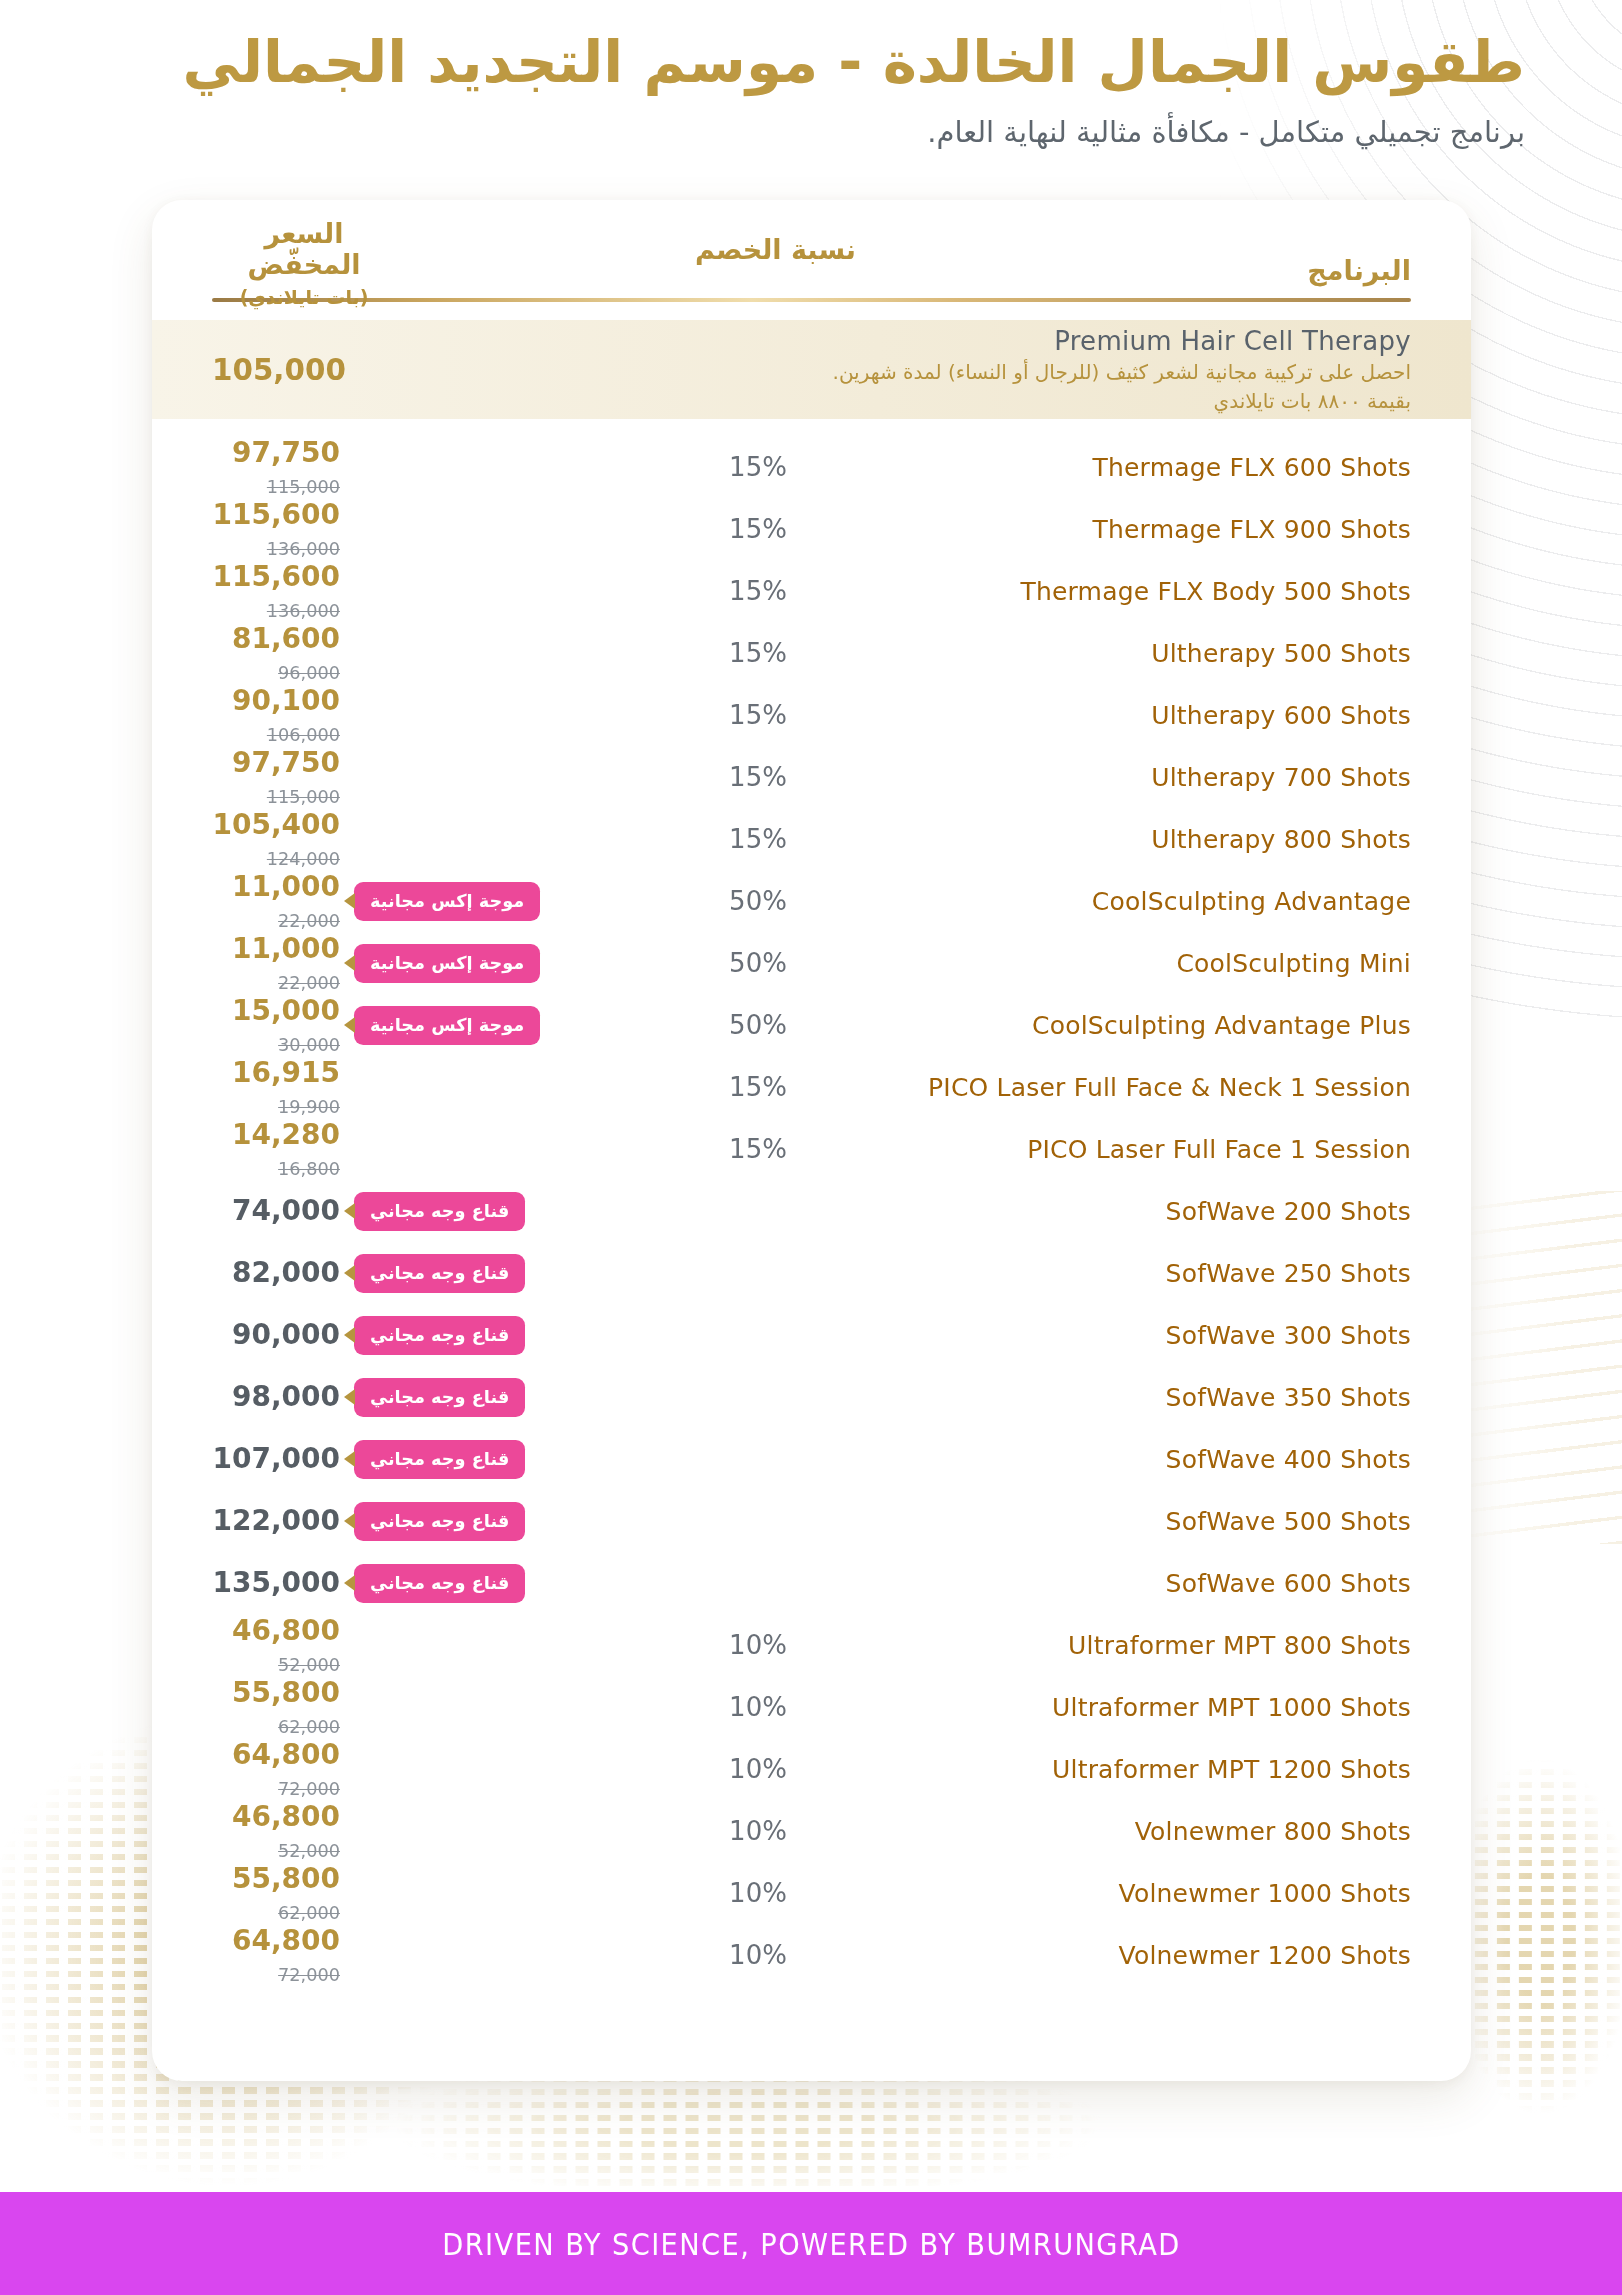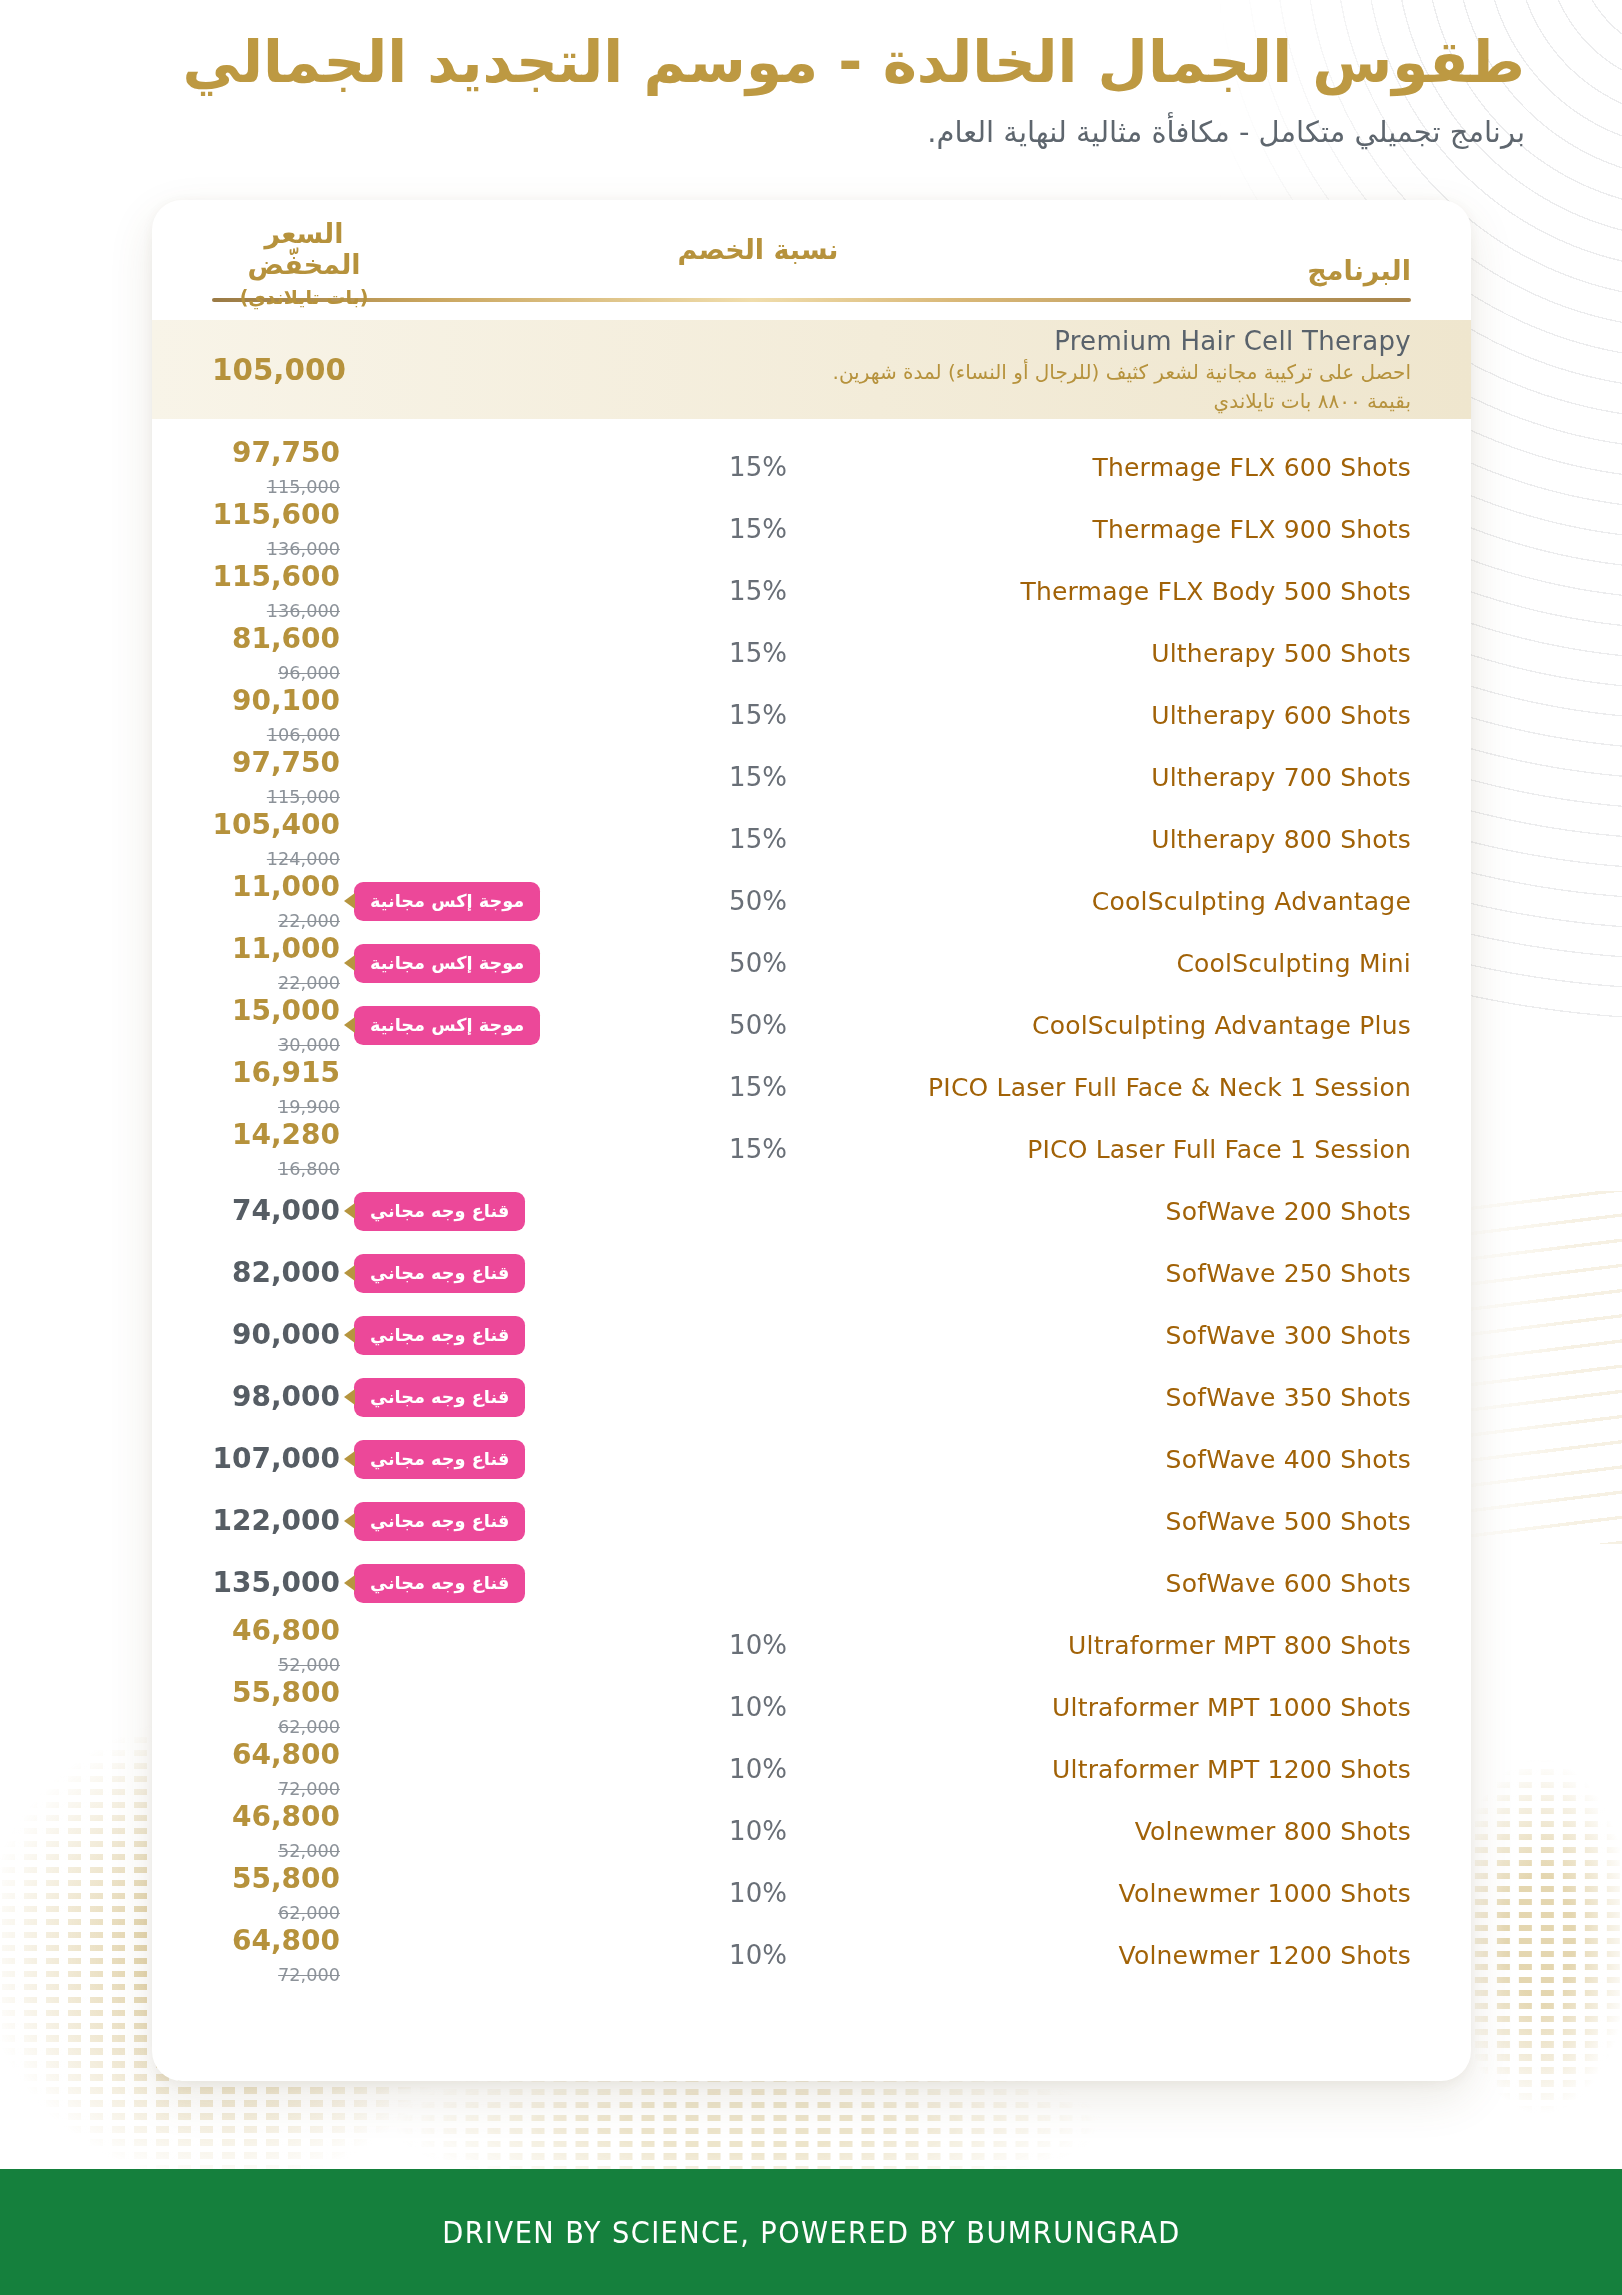--- a/index.html
+++ b/index.html
@@ -53,21 +53,21 @@
   
   .card{
     position:absolute;left:152px;top:200px;width:1319px;height:1881px;
     background:#ffffff;border-radius:30px;
     box-shadow:0 17px 46px rgba(95,82,45,.12), 0 2.6px 11.8px rgba(95,82,45,.06);
   }
   .thead{position:relative;height:98px;}
   .th{position:absolute;color:#B6923C;font-weight:bold;direction:rtl;}
   .th-price{left:54px;top:18.3px;width:196px;text-align:center;font-size:27px;line-height:1.15;}
   .th-price .sub{font-size:19px;font-weight:bold;margin-top:6.5px;}
-  .th-discount{left:508px;top:34px;width:196px;text-align:center;font-size:27px;}
+  .th-discount{left:508px;top:34px;width:196px;font-size:27px;}
   .th-program{right:60px;top:31px;font-size:27px;text-align:right;margin-top:24px;}
   .divider{
     height:3.9px;margin:0 60px;border-radius:2px;
     background:linear-gradient(90deg,#9a7a45 0%,#c9a55e 18%,#f0ddac 45%,#d9b878 62%,#a8854b 100%);
   }
 
   
   .featured{
     margin-top:18.3px;height:99px;display:flex;align-items:center;
     padding:0 60px;box-sizing:border-box;
@@ -95,22 +95,22 @@
     border-top:8.5px solid transparent;border-bottom:8.5px solid transparent;
     border-right:11.8px solid #B6953F;
   }
   .cell-discount{position:absolute;left:448px;width:196px;text-align:center;
     font-size:26px;color:#696F77;}
   .cell-program{position:absolute;right:0;max-width:641px;text-align:right;
     font-size:25px;color:#a16207;letter-spacing:0.2px;white-space:nowrap;}
 
   
   .footer{
-    position:absolute;left:0;right:0;bottom:0;height:126px;
-    background:#15803d;display:flex;align-items:center;justify-content:center;
+    position:absolute;left:0;right:0;bottom:0;height:103px;
+    background:#d946ef;display:flex;align-items:center;justify-content:center;
   }
   .footer span{
     color:#fff;font-size:31px;letter-spacing:1.6px;
     transform:scaleX(.88);transform-origin:center;white-space:nowrap;
   }
 </style>
 </head>
 <body>
 
 <div class="page">

